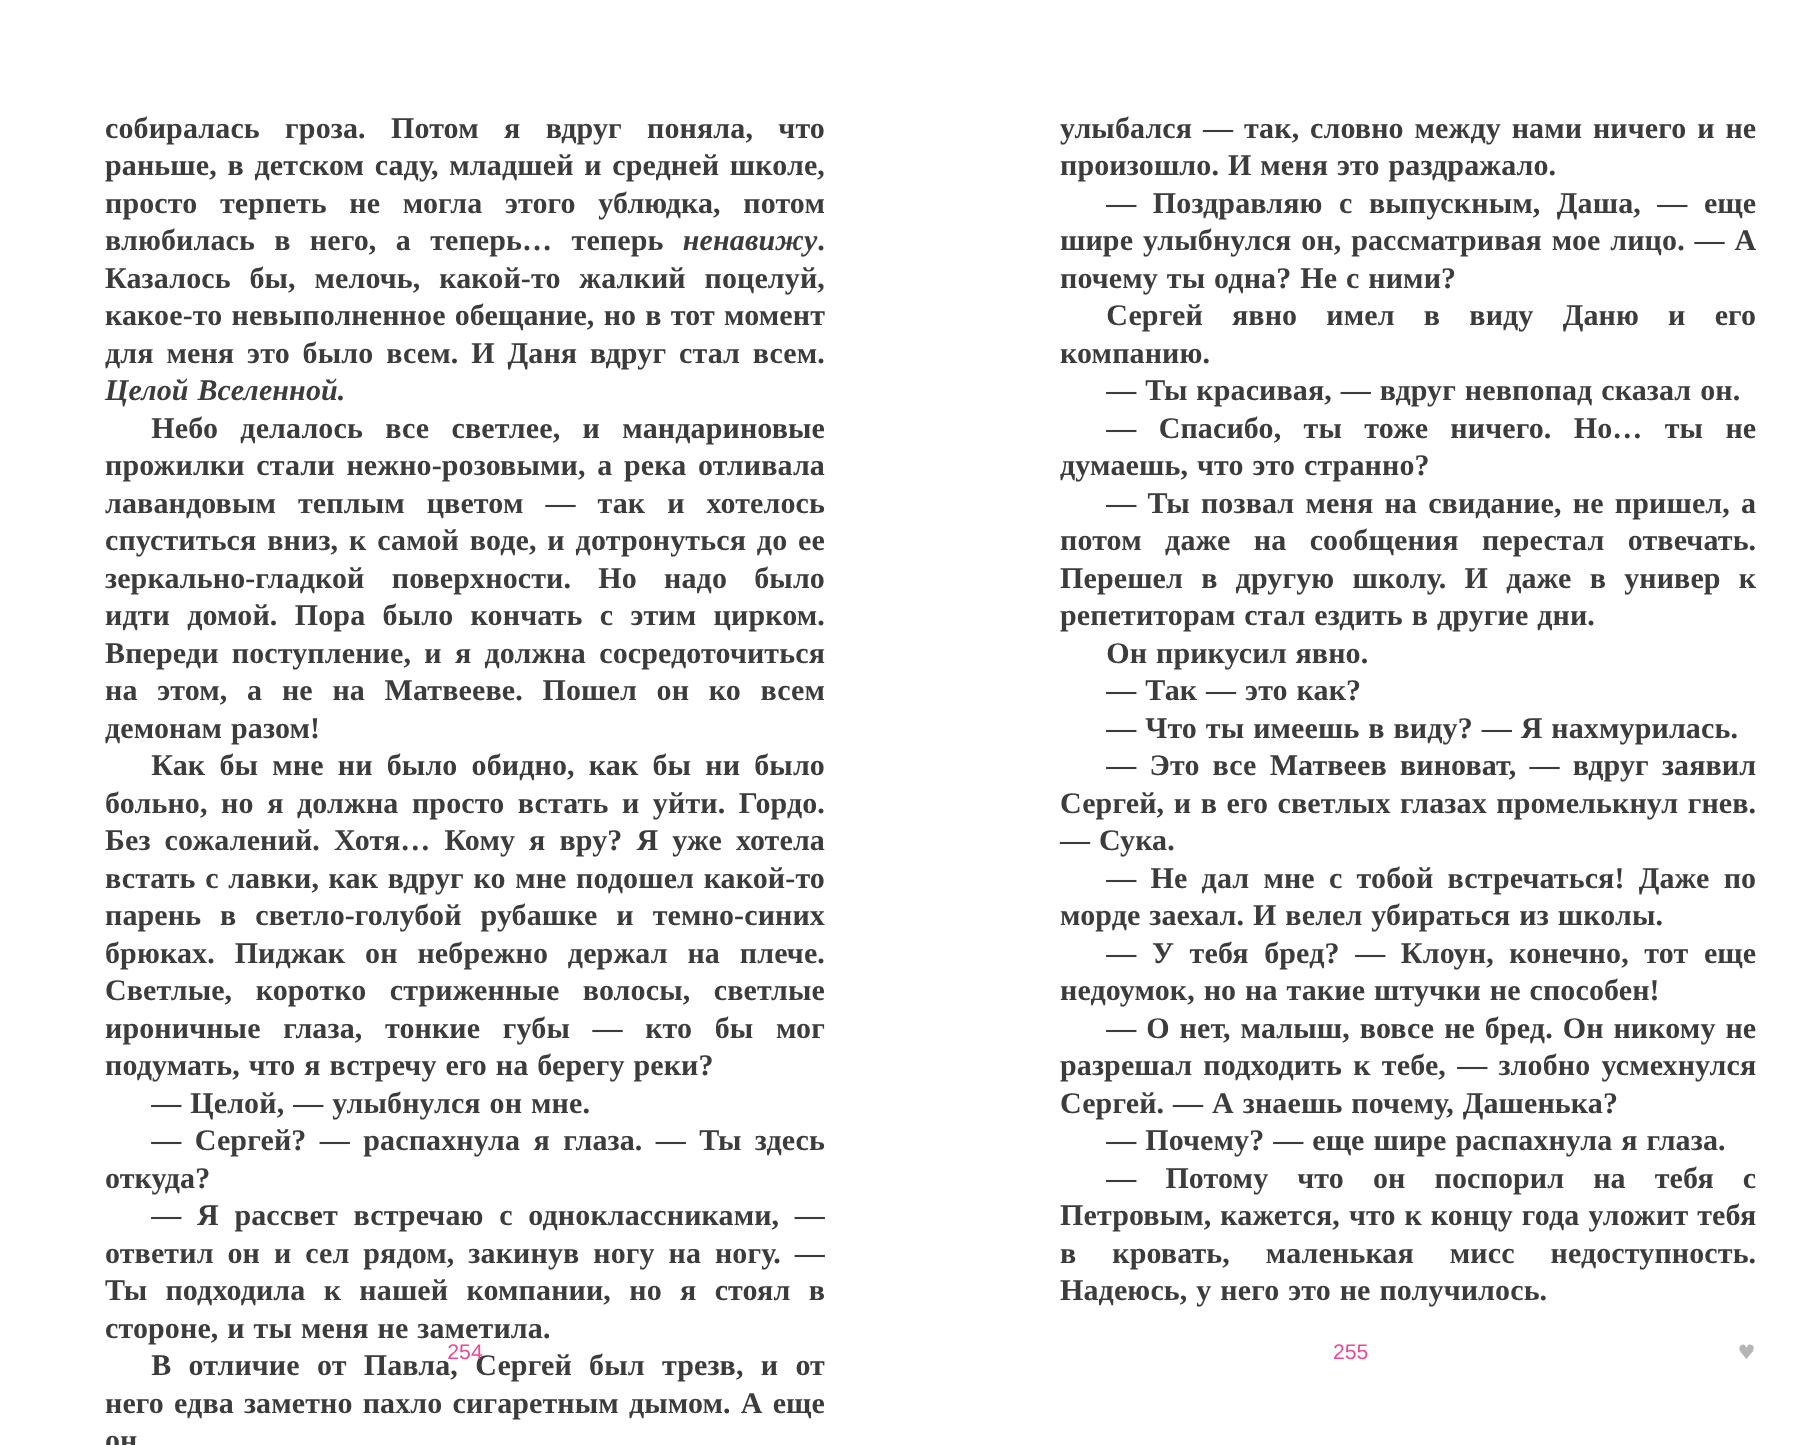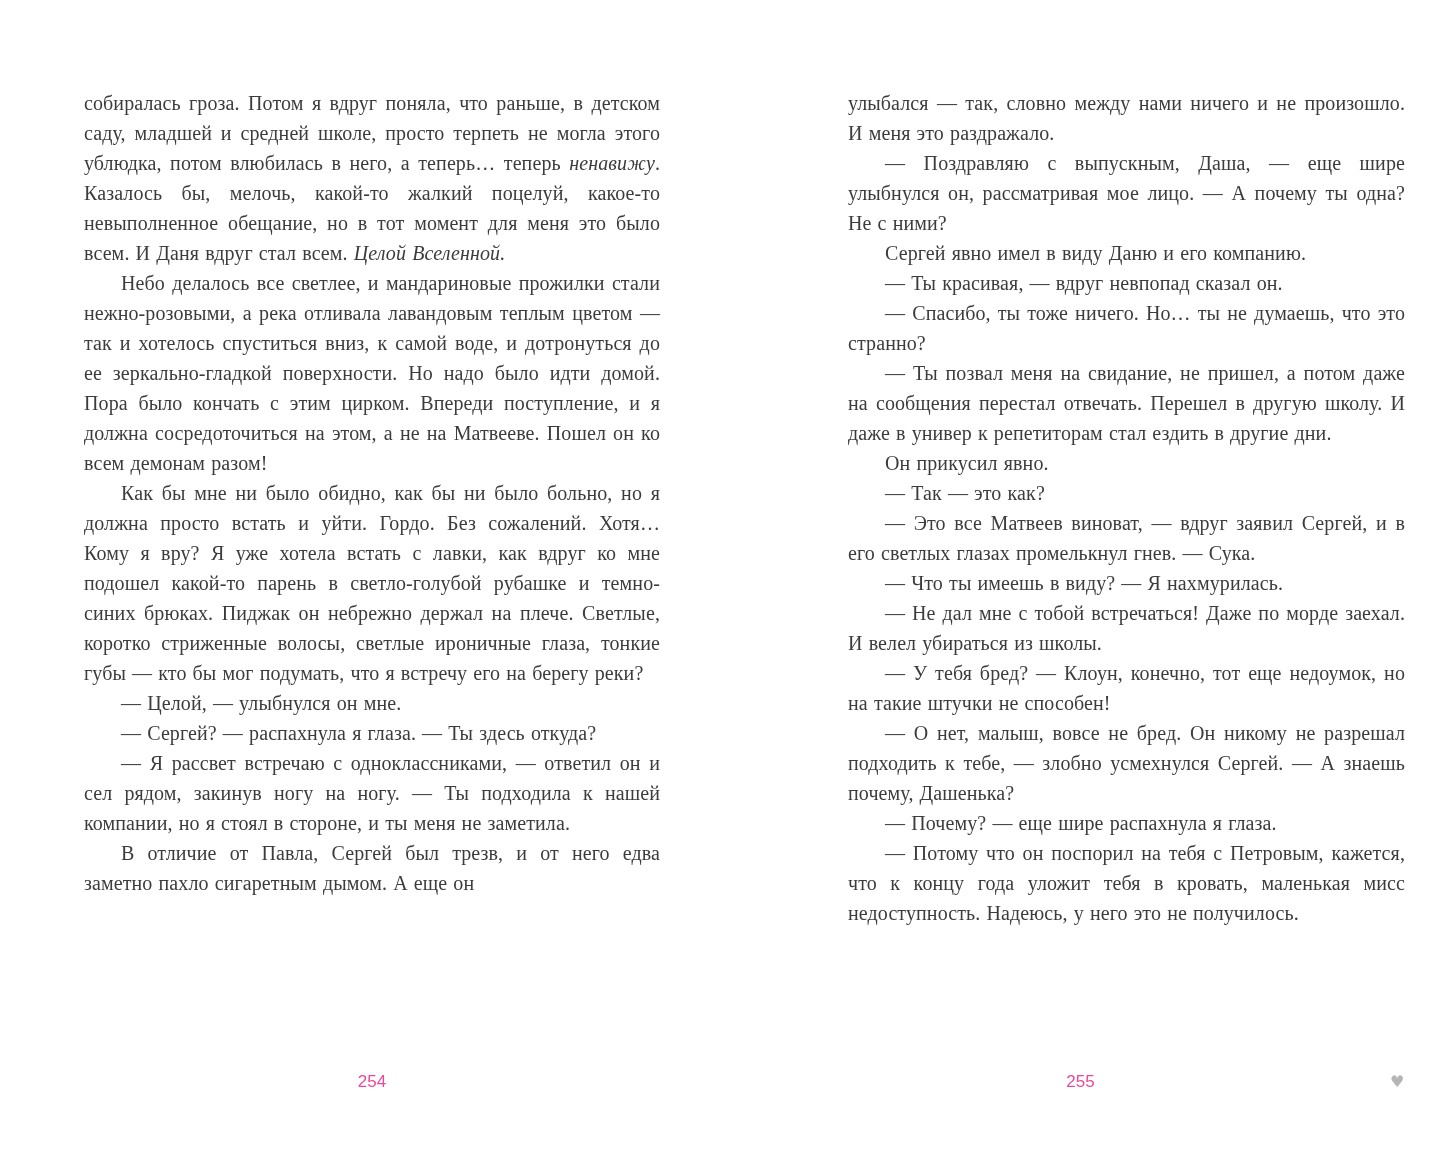--- a/index.html
+++ b/index.html
@@ -13,27 +13,28 @@
     color: #3c3c3c;
   }
   .page {
     position: absolute;
     top: 88px;
   }
   .page-left  { left: 84px;  width: 576px; }
   .page-right { left: 848px; width: 557px; }
   .page-text p {
     margin: 0;
-    font-size: 20px;
+    font-size: 24px;
     line-height: 30px;
     text-align: justify;
     text-indent: 37px;
     letter-spacing: 0.1px;
     word-spacing: 1px;
     hyphens: auto;
+    font-weight: bold;
   }
   .page-text p.no-indent { text-indent: 0; }
   .it { font-style: italic; }
   .page-number {
     position: absolute;
     top: 1072px;
     font-family: "Liberation Sans", "DejaVu Sans", sans-serif;
     font-size: 17px;
     color: #ec4899;
     text-align: center;
@@ -72,22 +73,22 @@
 <div class="page page-right">
   <div class="page-text">
       <p class="no-indent"><span>улыбался — так, словно между нами ничего и не произошло. И меня это раздражало.</span></p>
       <p><span>— Поздравляю с выпускным, Даша, — еще шире улыбнулся он, рассматривая мое лицо. — А почему ты одна? Не с ними?</span></p>
       <p><span>Сергей явно имел в виду Даню и его компанию.</span></p>
       <p><span>— Ты красивая, — вдруг невпопад сказал он.</span></p>
       <p><span>— Спасибо, ты тоже ничего. Но… ты не думаешь, что это странно?</span></p>
       <p><span>— Ты позвал меня на свидание, не пришел, а потом даже на сообщения перестал отвечать. Перешел в другую школу. И даже в универ к репетиторам стал ездить в другие дни.</span></p>
       <p><span>Он прикусил явно.</span></p>
       <p><span>— Так — это как?</span></p>
+      <p><span>— Что ты имеешь в виду? — Я нахмурилась.</span></p>
       <p><span>— Это все Матвеев виноват, — вдруг заявил Сергей, и в его светлых глазах промелькнул гнев. — Сука.</span></p>
-      <p><span>— Что ты имеешь в виду? — Я нахмурилась.</span></p>
       <p><span>— Не дал мне с тобой встречаться! Даже по морде заехал. И велел убираться из школы.</span></p>
       <p><span>— У тебя бред? — Клоун, конечно, тот еще недоумок, но на такие штучки не способен!</span></p>
       <p><span>— О нет, малыш, вовсе не бред. Он никому не разрешал подходить к тебе, — злобно усмехнулся Сергей. — А знаешь почему, Дашенька?</span></p>
       <p><span>— Почему? — еще шире распахнула я глаза.</span></p>
       <p><span>— Потому что он поспорил на тебя с Петровым, кажется, что к концу года уложит тебя в кровать, маленькая мисс недоступность. Надеюсь, у него это не получилось.</span></p>
     </div>
 </div>
 
 <div class="page-number pn-left">254</div>
 

